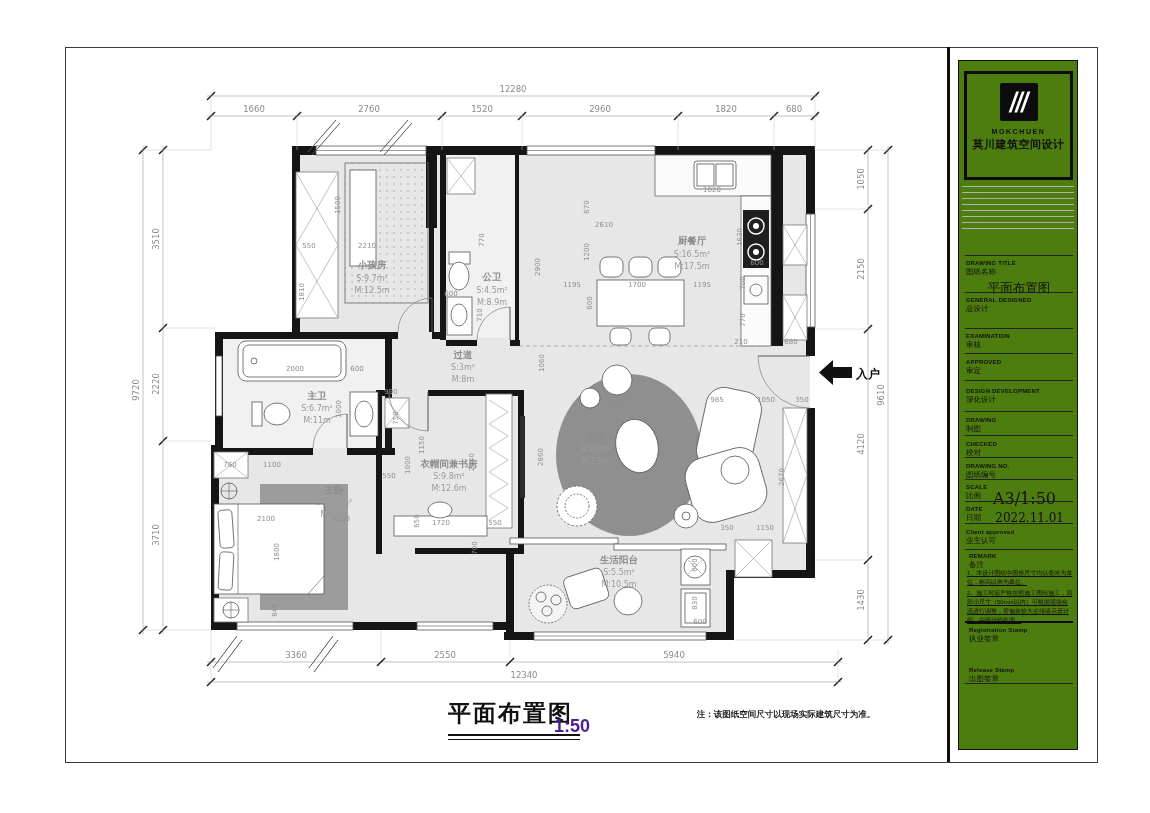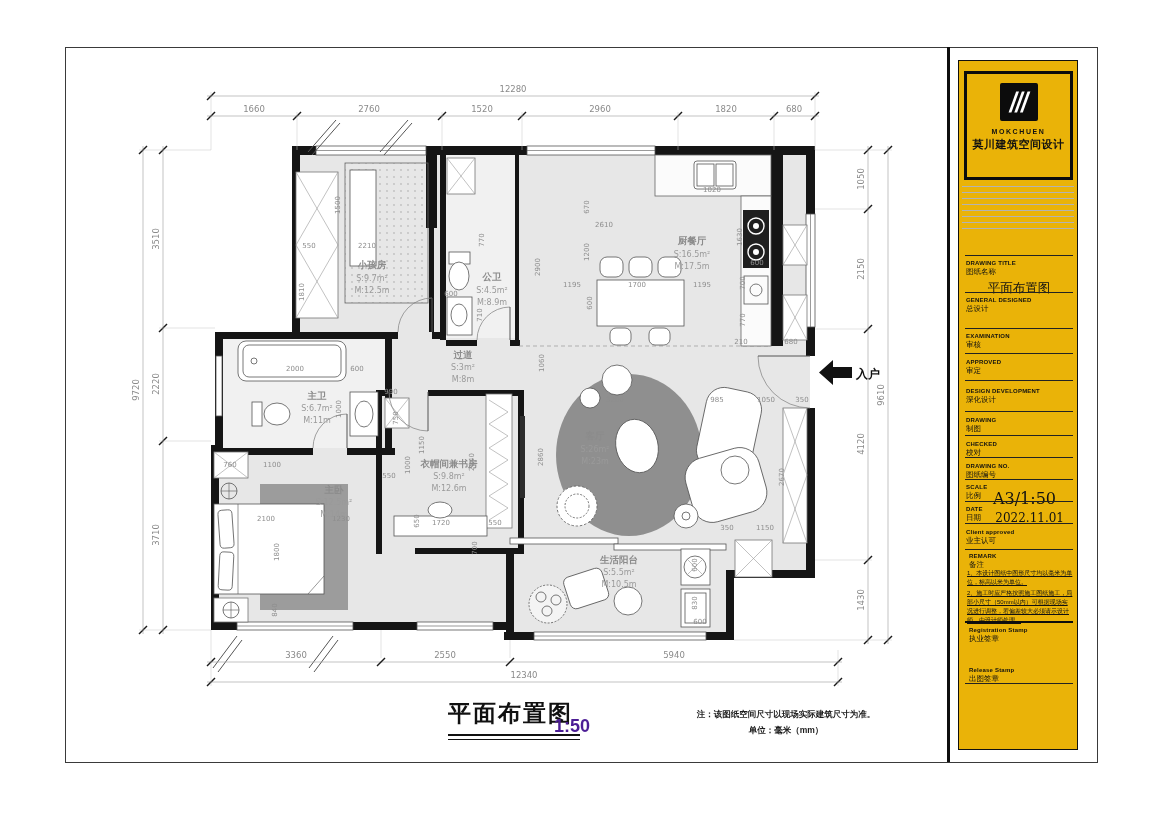--- a/index.html
+++ b/index.html
@@ -25,21 +25,21 @@
   .tick{stroke:#1a1a1a;stroke-width:1.4}
   .ext{stroke:#c6c6c6;stroke-width:.5}
   .dash{stroke:#9a9a9a;stroke-width:.7;stroke-dasharray:4 3;fill:none}
   .dec{stroke:#555;stroke-width:1;fill:none}
   .dt{font-family:"DejaVu Sans",sans-serif;font-size:7px;fill:#8e8e8e;text-anchor:middle}
   .cd{font-family:"DejaVu Sans",sans-serif;font-size:8.5px;fill:#8a8a8a;text-anchor:middle}
   .rt{font-family:"Liberation Sans",sans-serif;font-size:9.5px;font-weight:bold;fill:#8c8c8c;text-anchor:middle}
   .rs{font-family:"DejaVu Sans",sans-serif;font-size:8px;fill:#9a9a9a;text-anchor:middle}
   .entry-t{font-family:"Liberation Sans",sans-serif;font-size:12px;fill:#111;font-weight:bold}
 
-  .titleblock{position:absolute;left:958px;top:60px;width:118px;height:688px;border:1.5px solid #111;background:#eab308}
+  .titleblock{position:absolute;left:958px;top:60px;width:118px;height:688px;border:1.5px solid #111;background:#4d7c0f}
   .logo-box{position:absolute;left:5px;top:10px;width:103px;height:103px;border:3px solid #0c0c0c;text-align:center}
   .logo-en{font-size:7px;font-weight:bold;letter-spacing:1.6px;color:#111;margin-top:3px}
   .logo-cn{font-size:11px;font-weight:bold;color:#111;margin-top:2px;letter-spacing:.5px;font-family:"Liberation Sans",sans-serif}
   .rules{position:absolute;left:3px;right:3px;top:120px}
   .rl{height:5px;border-bottom:.8px solid #b3b3b3}
   .tb-field{position:absolute;left:7px;right:5px}
   .f-en{font-size:6px;font-weight:bold;color:#111;letter-spacing:.2px}
   .f-cn{font-size:7.5px;color:#111;margin-top:1px}
   .f-val-c{text-align:center;font-family:"DejaVu Serif",serif;font-size:13px;color:#111;margin-top:3px;white-space:nowrap}
   .f-val-r{position:absolute;right:16px;top:5px;font-family:"DejaVu Serif",serif;font-size:16px;color:#111;white-space:nowrap}
@@ -570,17 +570,16 @@
     <div class="f-cn">出图签章</div>
   </div>
 </div>
 
 
 <div class="footer-title">平面布置图</div>
 <div class="footer-scale">1:50</div>
 <div class="footer-rule"></div>
 <div class="footer-note">
   <div>注：该图纸空间尺寸以现场实际建筑尺寸为准。</div>
-  <div>单位：毫米（mm）</div>
 </div>
 
 
 
 
 </body></html>

